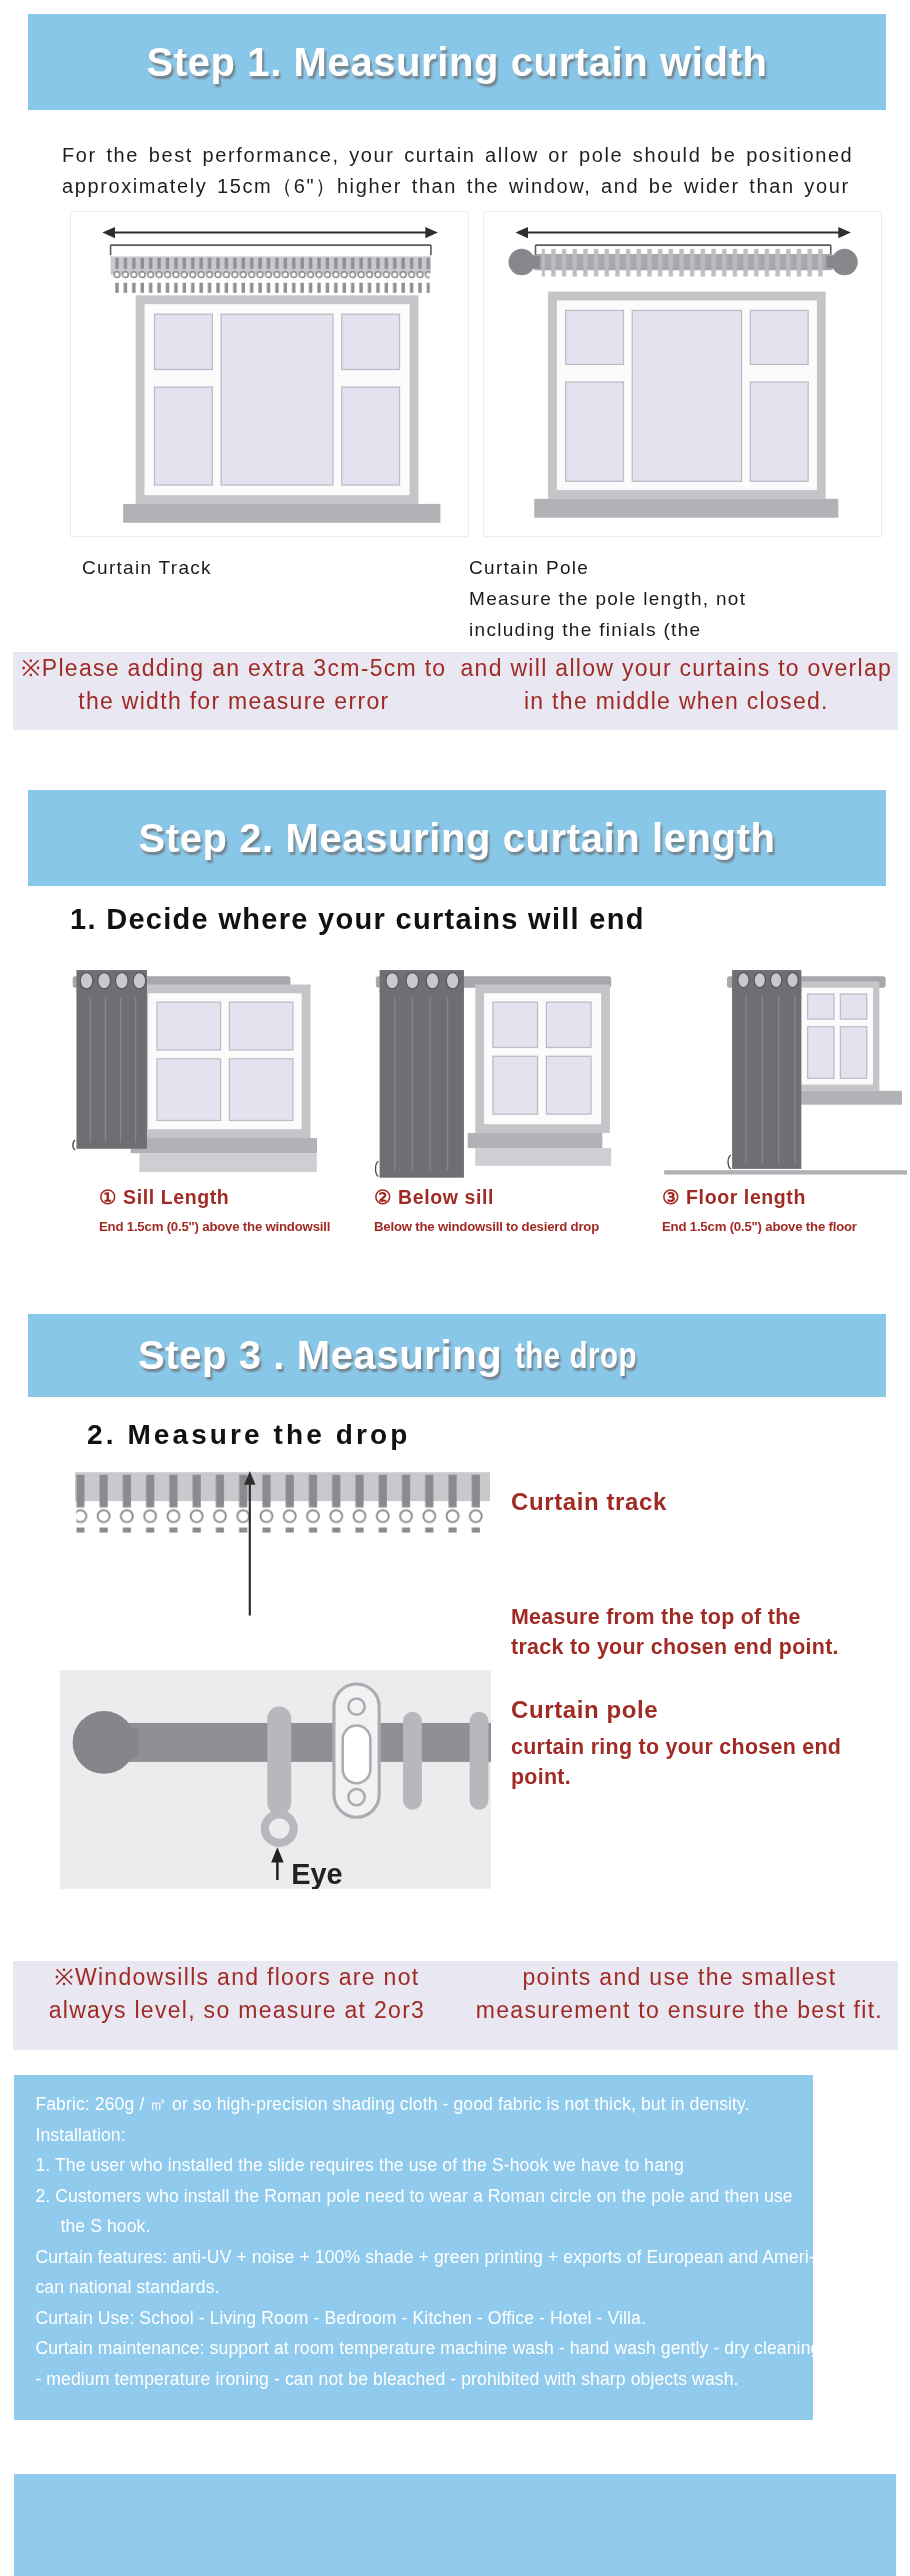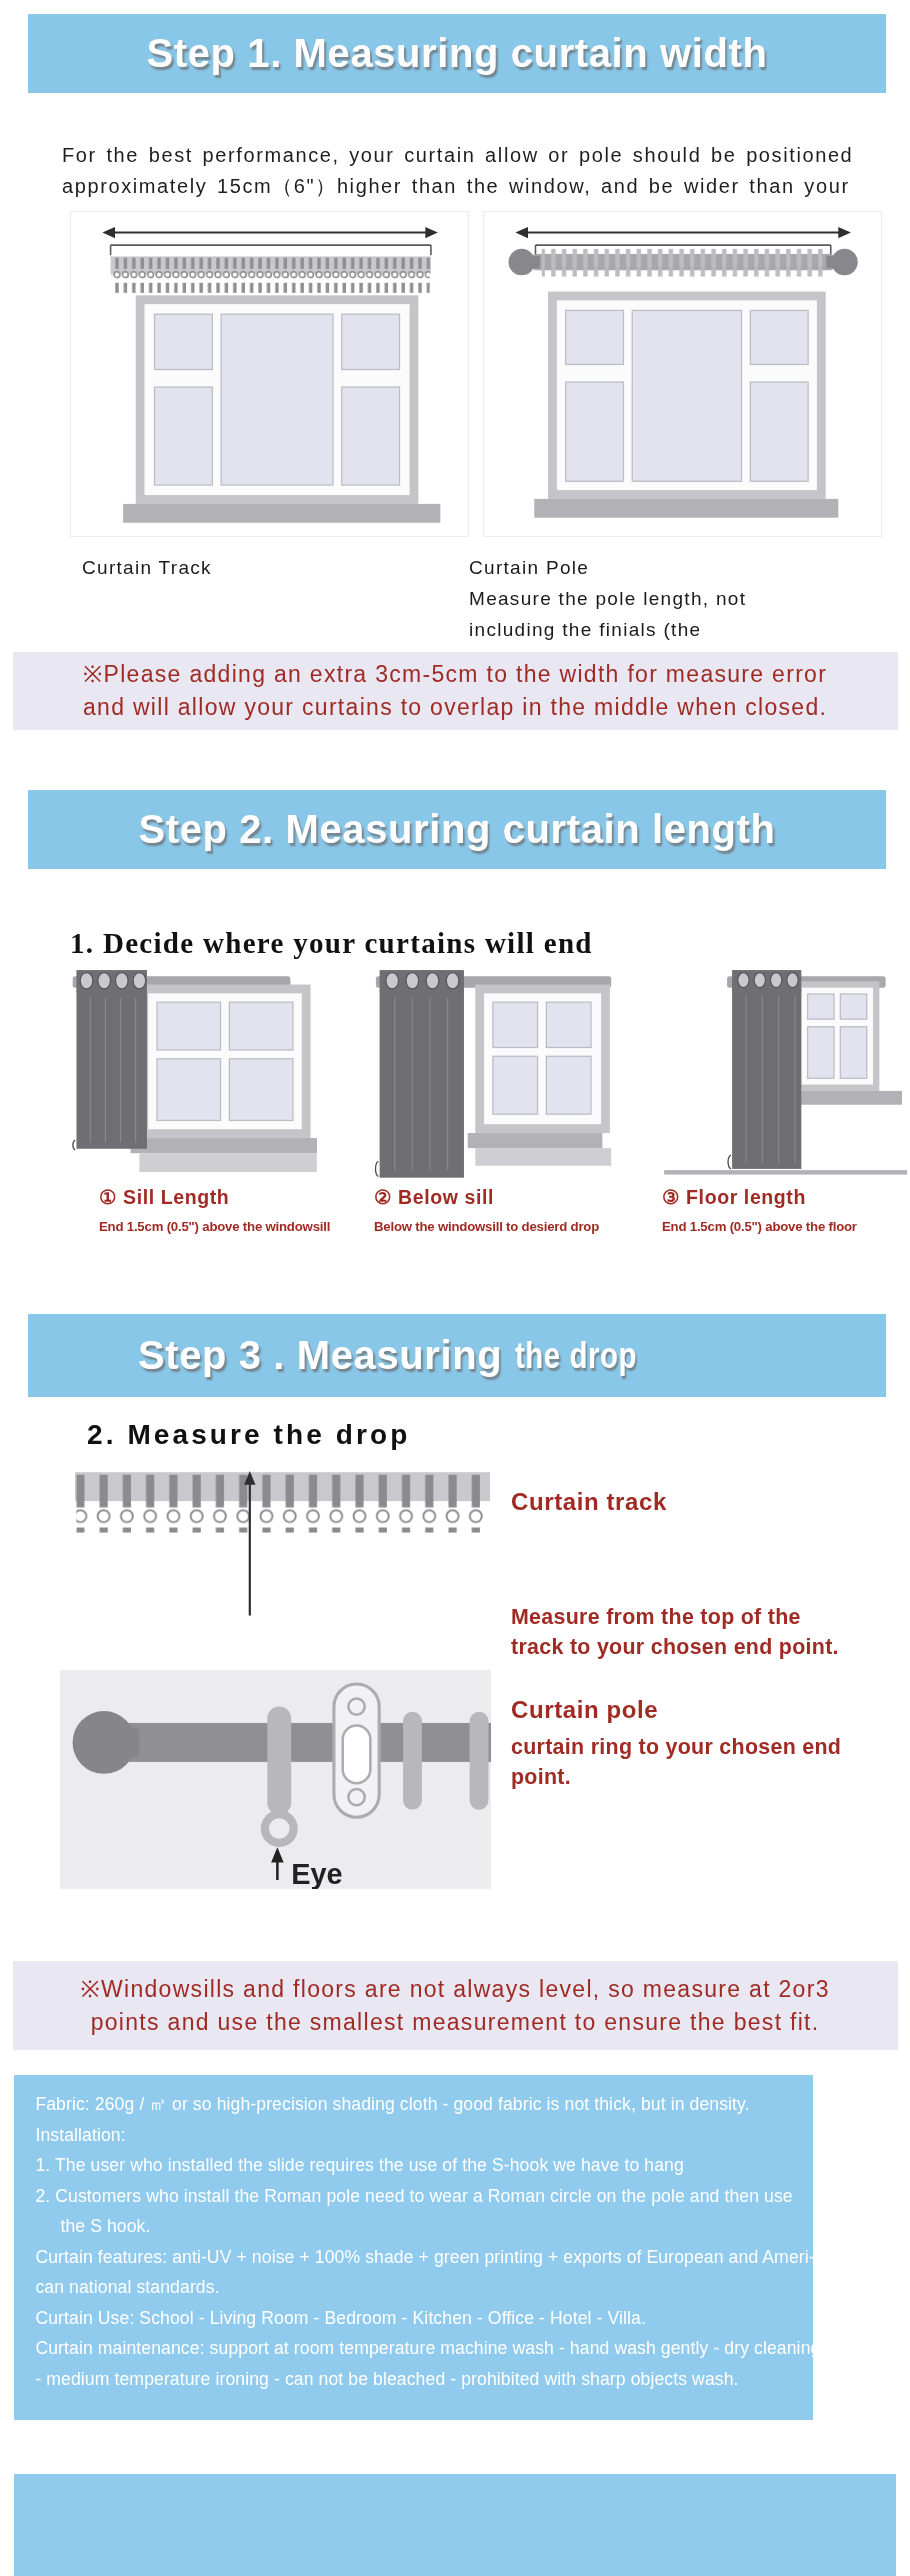--- a/index.html
+++ b/index.html
@@ -1,21 +1,21 @@
 <!DOCTYPE html>
 <html style="font-size:10px"><head>
 <meta charset="utf-8">
 <style>
   * { margin:0; padding:0; box-sizing:border-box; }
   html,body { background:#ffffff; }
   body { font-family:"Liberation Sans", sans-serif; }
   .page { position:relative; width:910px; height:2576px; background:#fff; overflow:hidden; margin:0 auto; }
 
   
-  .band { position:absolute; left:28px; width:858px; height:79px; background:#89c7e9;
+  .band { position:absolute; left:28px; width:858px; height:96px; background:#89c7e9;
           display:flex; align-items:center; justify-content:center; }
   .band-title { font-size:40px; font-weight:bold; color:#ffffff; letter-spacing:0.6px;
                 text-shadow:1.9px 2.5px 1.9px rgba(110,110,110,0.75); white-space:nowrap; }
   #header1 { top:14px; }
   #header2 { top:790px; }
   #header3 { top:1314px; height:83px; justify-content:flex-start; padding-left:110px; }
   .band-title.sub { font-size:36px; transform:scaleX(0.82); transform-origin:left center; margin-left:12.6px; }
 
   .intro { position:absolute; left:62px; top:140px; font-size:20px; letter-spacing:1.6px;
            word-spacing:2.5px; line-height:31px; color:#1e1e1e; white-space:nowrap; }
@@ -23,26 +23,26 @@
   .diagram-box { position:absolute; background:#ffffff; border:0.6px solid #ededed; }
   #diagram-track-window { left:70px; top:211px; width:399px; height:326px; }
   #diagram-pole-window  { left:483px; top:211px; width:399px; height:326px; }
 
   .caption { position:absolute; font-size:19px; letter-spacing:1.3px; line-height:31px; color:#1b1b1b; white-space:nowrap; }
   #caption-track { left:82px; top:552px; }
   #caption-pole  { left:469px; top:552px; }
 
   .note-band { position:absolute; left:12.6px; width:885px; background:#e9e7f2; text-align:center;
                color:#a02b24; font-size:23px; letter-spacing:1.3px; line-height:33px;
-               display:flex; flex-direction:column; justify-content:center; }
+               display:flex; flex-direction:row; justify-content:center; }
   #note1 { top:652px; height:78px; }
   #note2 { top:1961px; height:89px; }
 
   .subheading { position:absolute; font-weight:bold; color:#111; white-space:nowrap; }
-  #sub1 { left:70px; top:927px; font-size:29px; letter-spacing:1.3px;font-family:Liberation Serif, serif; }
+  #sub1 { left:70px; top:903px; font-size:29px; letter-spacing:1.3px; }
   #sub2 { left:87px; top:1419px; font-size:28px; letter-spacing:3.1px; }
 
   .step2-svg { position:absolute; }
   #len-diagram-1 { left:70px;  top:960px; }
   #len-diagram-2 { left:362px;  top:960px; }
   #len-diagram-3 { left:654px; top:960px; }
 
   .option-title { position:absolute; top:1186px; font-size:19.5px; font-weight:bold; color:#a02b24;
                   letter-spacing:0.6px; white-space:nowrap; }
   .option-desc  { position:absolute; top:1219px; font-size:13.2px; font-weight:bold; color:#a02b24;

